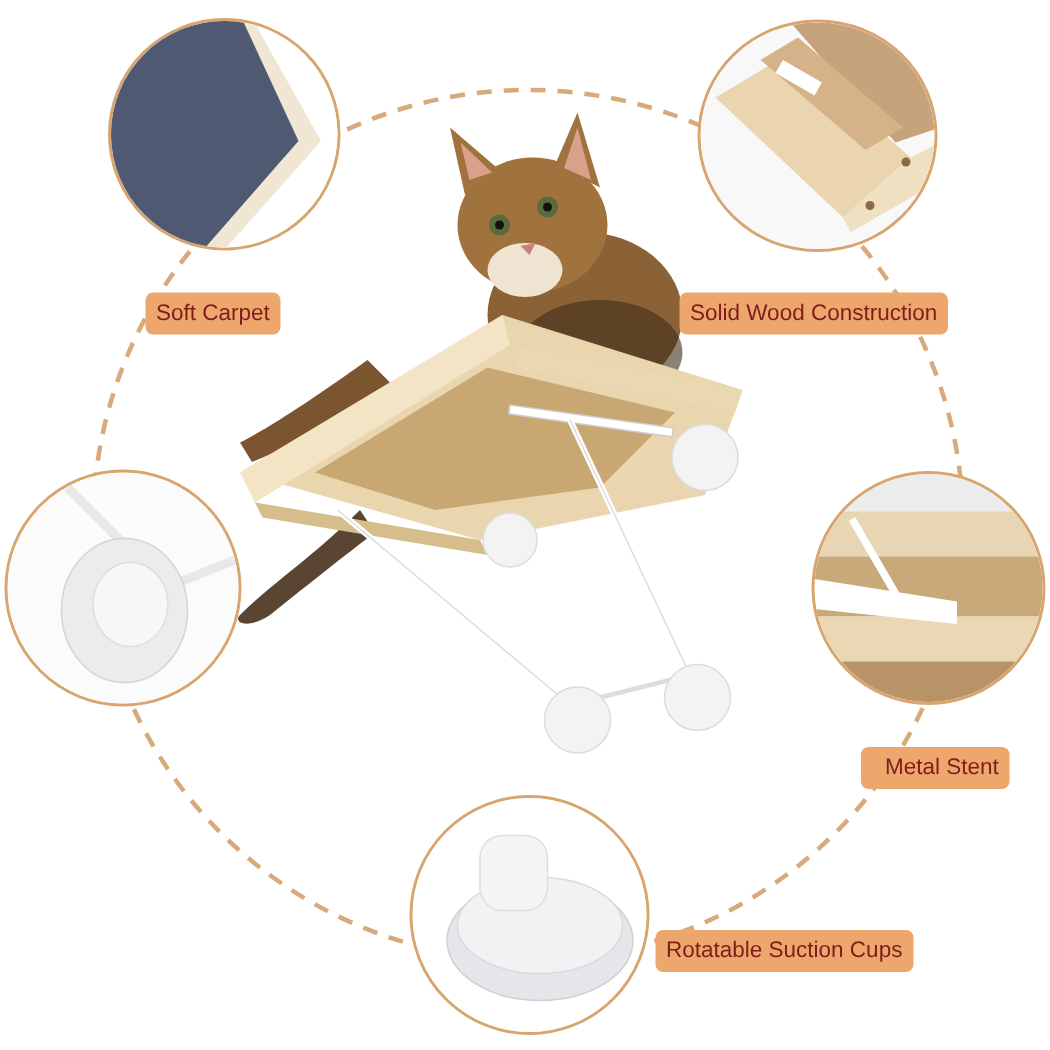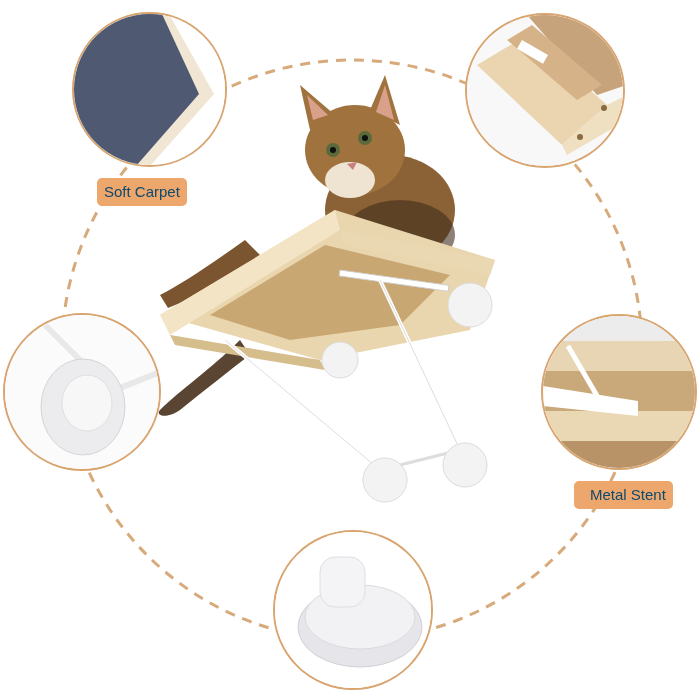--- a/index.html
+++ b/index.html
@@ -4,22 +4,22 @@
 <style>
   html, body { margin:0; padding:0; background:#ffffff; }
   body { width:700px; height:700px; position:relative; overflow:hidden; font-family:"Liberation Sans", sans-serif; }
   .stage { position:absolute; left:0; top:0; width:700px; height:700px; }
   .ring { position:absolute; left:0; top:0; }
   .feature-circle {
     position:absolute; border-radius:50%; border:2px solid #d9a46e; overflow:hidden; background:#f6f6f6;
     box-sizing:border-box;
   }
   .label {
-    position:absolute; background:#eda66b; color:#0c4a6e; border-radius:5px;
-    font-size:15px; line-height:28px; height:28px; padding:0 7px; white-space:nowrap; box-sizing:border-box;
+    position:absolute; background:#eda66b; color:#7f1d1d; border-radius:5px;
+    font-size:15px; line-height:28px; height:28px; padding:0 7px; white-space:nowrap; box-sizing:border-box;margin-top:17px;
   }
   .center-photo { position:absolute; left:150px; top:70px; width:360px; height:450px; }
 </style>
 </head>
 <body>
 
 <div class="stage">
 
   <svg class="ring" width="700" height="700">
     <circle cx="352" cy="350" r="290" fill="none" stroke="#d8a97a" stroke-width="3" stroke-dasharray="10 8"></circle>
@@ -79,20 +79,21 @@
       <rect width="160" height="155" fill="#f8f8f8"></rect>
       <polygon points="60,0 160,0 160,70 130,80" fill="#c7a37b"></polygon>
       <polygon points="10,50 60,20 140,90 95,130" fill="#ead5b0"></polygon>
       <polygon points="40,25 65,10 135,70 110,85" fill="#d5b288"></polygon>
       <polygon points="95,130 140,90 160,80 160,105 100,140" fill="#f0e0c2"></polygon>
       <circle cx="113" cy="122" r="3" fill="#8a6a40"></circle>
       <circle cx="137" cy="93" r="3" fill="#8a6a40"></circle>
       <rect x="55" y="25" width="30" height="10" fill="#ffffff" transform="rotate(30 55 25)"></rect>
     </svg>
   </div>
+  <div class="label" style="left:453px; top:178px;">Solid Wood Construction</div>
 
   <div class="feature-circle" style="left:3px; top:313px; width:158px; height:158px;">
     <svg width="158" height="158" viewBox="0 0 158 158">
       <rect width="158" height="158" fill="#fbfbfb"></rect>
       <line x1="40" y1="10" x2="90" y2="60" stroke="#e8e8e8" stroke-width="6"></line>
       <line x1="110" y1="75" x2="160" y2="55" stroke="#e8e8e8" stroke-width="6"></line>
       <ellipse cx="78" cy="92" rx="42" ry="48" fill="#ececee" stroke="#d4d4d6"></ellipse>
       <ellipse cx="82" cy="88" rx="25" ry="28" fill="#f7f7f8" stroke="#dedede"></ellipse>
     </svg>
   </div>
@@ -111,14 +112,15 @@
   <div class="label" style="left:574px; top:481px;padding-left:16px;">Metal Stent</div>
 
   <div class="feature-circle" style="left:273px; top:530px; width:160px; height:160px;">
     <svg width="160" height="160" viewBox="0 0 160 160">
       <rect width="160" height="160" fill="#ffffff"></rect>
       <ellipse cx="85" cy="95" rx="62" ry="40" fill="#e6e6ea" stroke="#cfcfd4"></ellipse>
       <ellipse cx="85" cy="85" rx="55" ry="32" fill="#f2f2f4" stroke="#dadade"></ellipse>
       <rect x="45" y="25" width="45" height="50" rx="15" fill="#f4f4f6" stroke="#dedee2"></rect>
     </svg>
   </div>
+  <div class="label" style="left:437px; top:603px;">Rotatable Suction Cups</div>
 
 </div>
 
 </body></html>

